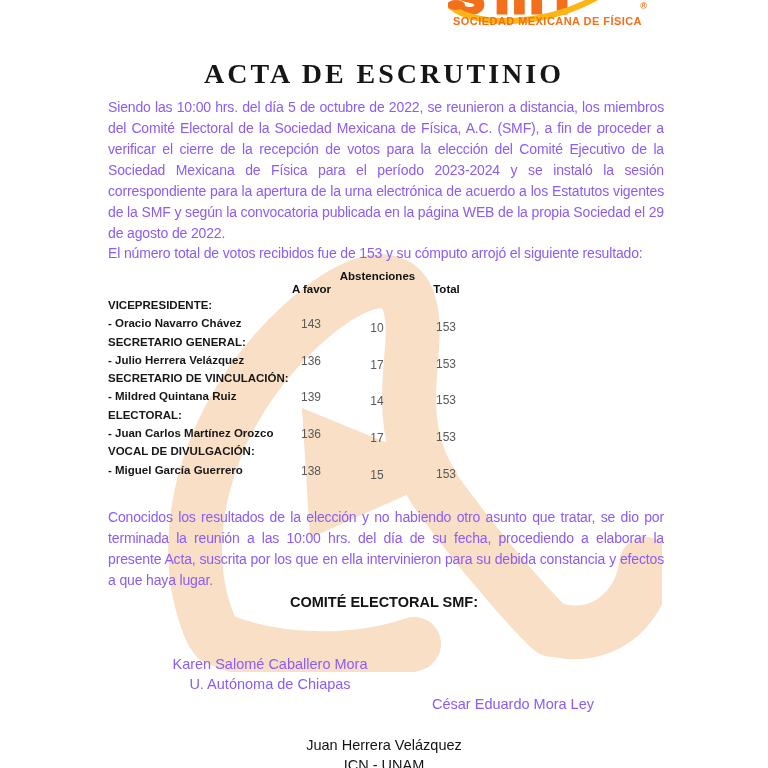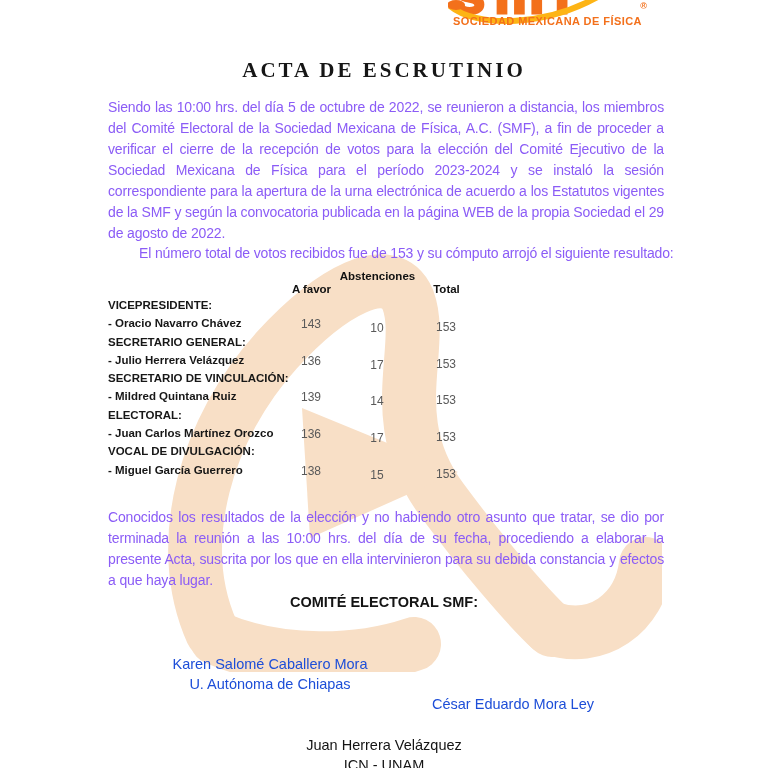--- a/index.html
+++ b/index.html
@@ -18,30 +18,30 @@
   }
   .logo-swoosh{position:absolute; left:0; top:0;}
   .logo-reg{position:absolute; right:6px; top:1px; font-size:9px; color:#F3701B; font-weight:bold;}
   .logo-caption{
     position:absolute; right:11px; top:15px; font-size:11px; font-weight:bold;
     color:#F3701B; letter-spacing:0.45px; white-space:nowrap;
   }
   
   .doc-title{
     position:absolute; top:58px; left:0; width:768px; text-align:center;
-    font-family:"Liberation Serif", serif; font-weight:bold; font-size:21px;
+    font-family:"Liberation Serif", serif; font-weight:bold; font-size:28px;
     letter-spacing:3px; color:#161616; z-index:1;
   }
   
   .para{
     position:absolute; left:108px; width:556px; font-size:14px; line-height:21px;
     letter-spacing:-0.15px; text-align:justify; color:#8b5cf6; z-index:1;
   }
   .para-intro{top:97px;}
-  .para-votes{top:243px; text-align:left;margin-left:31px;}
+  .para-votes{top:243px; text-align:left;}
   .para-closing{top:507px;}
   
   .table-wrap{position:absolute; left:108px; top:268px; width:560px; z-index:1; font-size:11.5px;}
   .hdr{position:absolute; font-weight:bold; color:#111; text-align:center; width:95px;}
   .hdr-abst{left:222px; top:2px;}
   .hdr-favor{left:156px; top:15px;}
   .hdr-total{left:291px; top:15px;}
   .rows{position:absolute; left:0; top:31px; width:560px;}
   .t-line{position:relative; height:18.3px;}
   .pos-label, .cand{font-weight:bold; color:#171717; white-space:nowrap;}
@@ -51,21 +51,21 @@
   }
   .col-favor{left:172px; top:0;}
   .col-abst{left:238px; top:4px;}
   .col-total{left:307px; top:3px;}
   
   .committee{
     position:absolute; top:594px; left:0; width:768px; text-align:center;
     font-weight:bold; font-size:14.5px; color:#141414; z-index:1;
   }
   .sig-row{position:absolute; top:654px; left:0; width:768px; z-index:1;}
-  .sig-block{position:absolute; text-align:center; font-size:14.5px; line-height:20px; color:#1d4ed8;}
+  .sig-block{position:absolute; text-align:center; font-size:14.5px; line-height:20px; color:#8b5cf6;}
   .sig-left{left:160px; width:220px;}
   .sig-right{left:408px; width:210px;margin-top:40px;}
   .sig-bottom{position:absolute; top:735px; left:0; width:768px; text-align:center;
     font-size:14.5px; line-height:20px; color:#141414; z-index:1;}
 </style>
 </head>
 <body>
 
 <div class="page">
 

